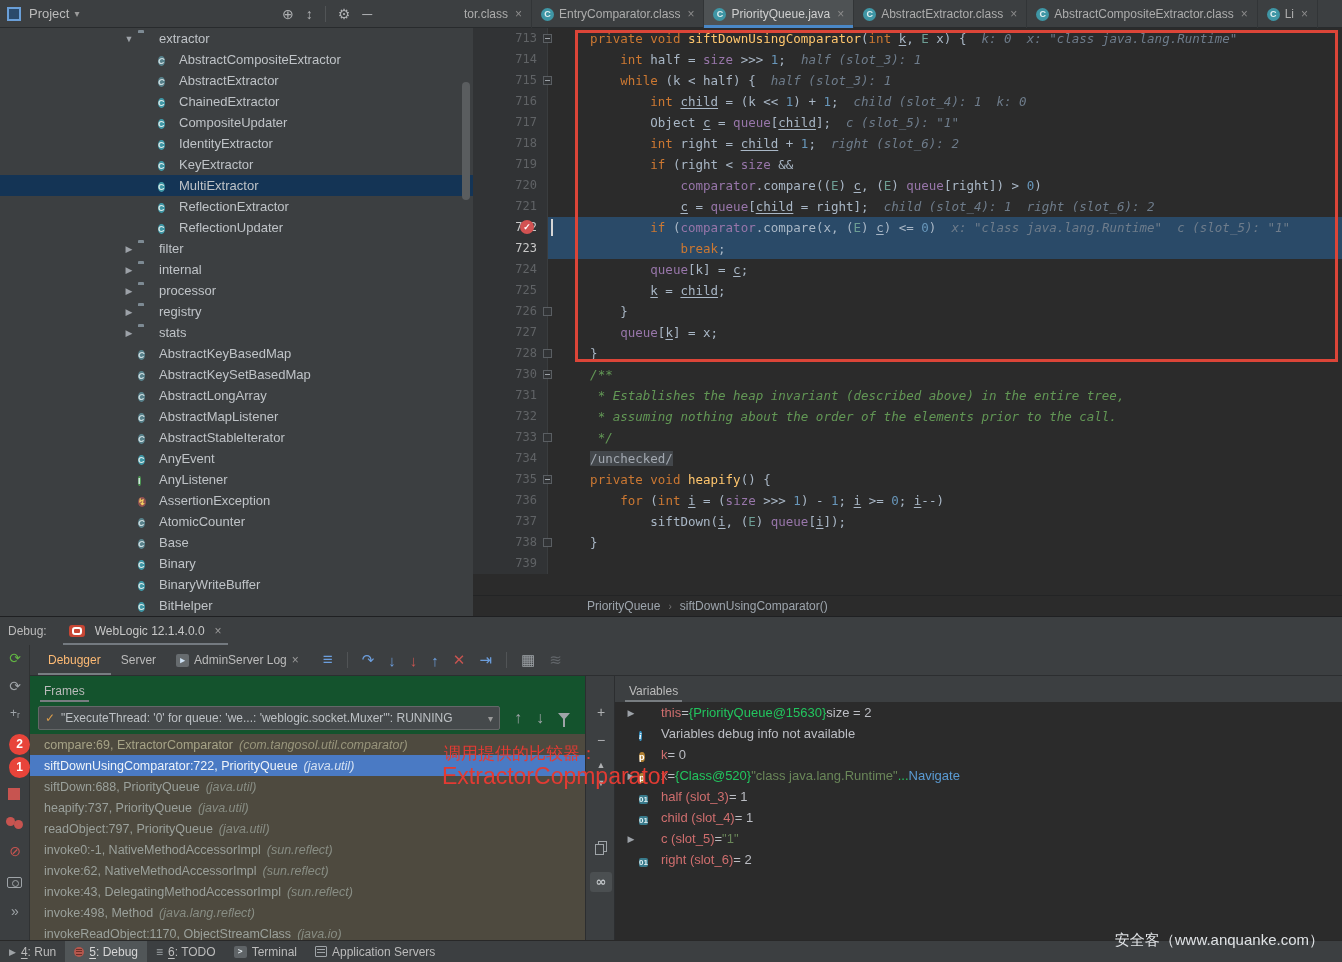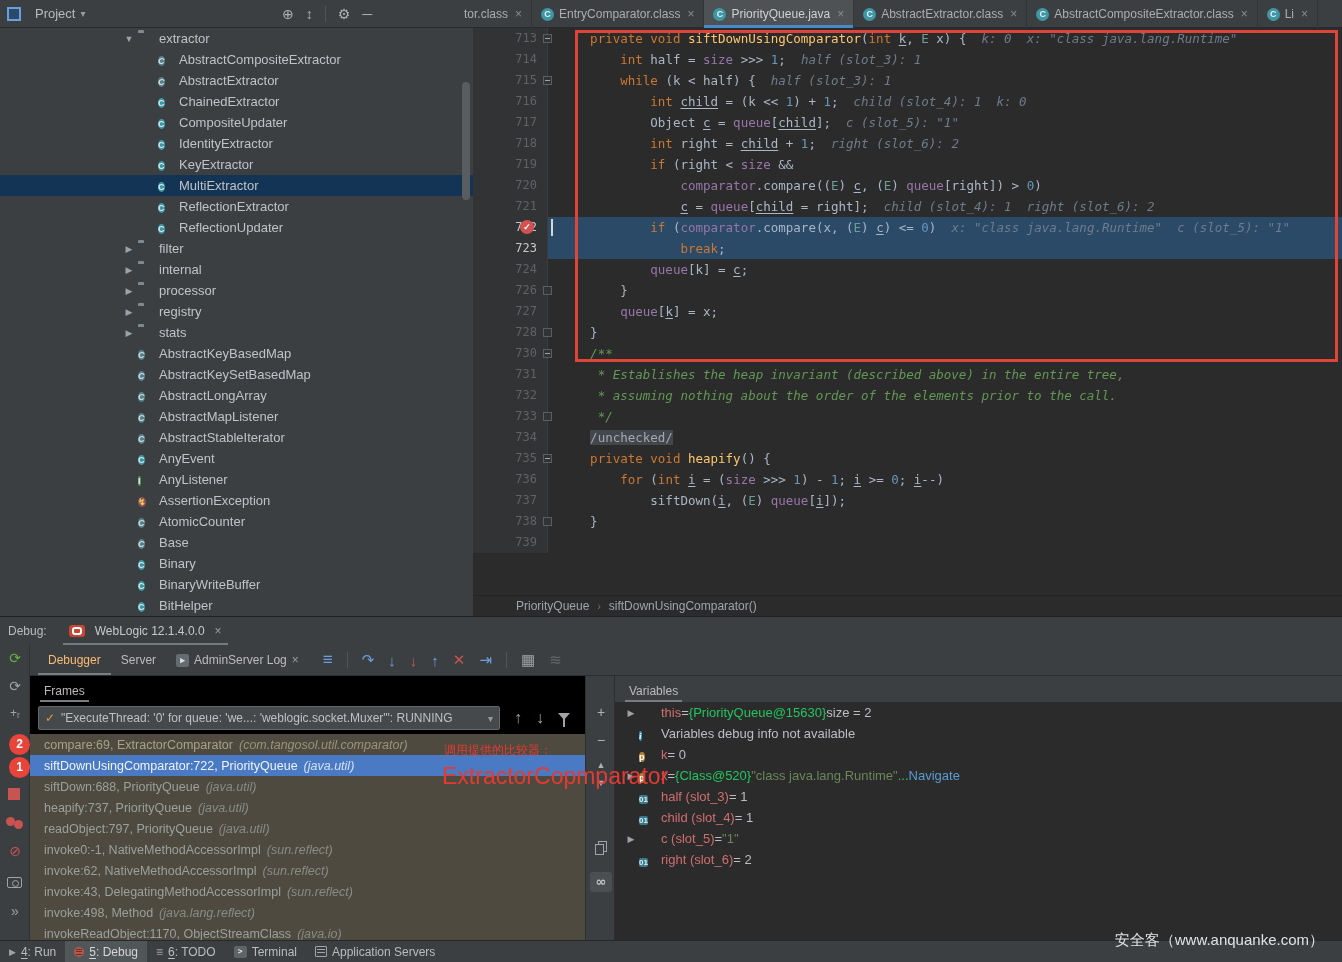--- a/index.html
+++ b/index.html
@@ -2,21 +2,21 @@
 <html><head>
 <meta charset="utf-8">
 <style>
   *{box-sizing:border-box;margin:0;padding:0}
   html,body{width:1342px;height:962px;background:#2b2b2b;font-family:"Liberation Sans",sans-serif;overflow:hidden}
   #app{position:relative;width:1342px;height:962px;background:#2b2b2b;overflow:hidden}
 
   
   .topbar{position:absolute;left:0;top:0;width:1342px;height:28px;background:#3c3f41;border-bottom:1px solid #282b2d;display:flex;align-items:center}
   .win-ico{width:14px;height:14px;margin-left:7px;border:2px solid #6a9fd8;background:#2b4a6b;flex:none}
-  .proj-label{color:#bbbbbb;font-size:13px;margin-left:14px}
+  .proj-label{color:#bbbbbb;font-size:13px;margin-left:8px}
   .proj-caret{color:#9a9a9a;font-size:10px;margin-left:5px}
   .proj-icons{position:absolute;left:282px;top:0;height:28px;display:flex;align-items:center;gap:12px;color:#afb1b3;font-size:14px}
   .tool-sep{width:1px;height:16px;background:#515456}
   .tabs{position:absolute;left:455px;top:0;right:0;height:28px;display:flex}
   .tab{height:28px;display:flex;align-items:center;gap:5px;padding:0 9px;font-size:12px;color:#adadad;border-right:1px solid #323537;white-space:nowrap;overflow:hidden}
   .tab.active{background:#4e5254;color:#d0d0d0;box-shadow:inset 0 -3px 0 #4a88c7}
   .tab-ico{width:13px;height:13px;border-radius:50%;background:#3f96a5;color:#e3eff0;font:bold 9px/13px "Liberation Sans",sans-serif;text-align:center;flex:none}
   .tab-close{color:#8c8c8c;font-size:12px;margin-left:2px}
 
   
@@ -44,21 +44,21 @@
   .fold.open::after{content:"";position:absolute;left:1px;top:3px;width:5px;height:1px;background:#9da2a8}
   .bp{position:absolute;left:47px;top:3px;width:14px;height:14px;border-radius:50%;background:#d25252;color:#fff;font:bold 9px/14px "Liberation Sans",sans-serif;text-align:center}
   .ct{flex:1;font:12.5px/21px "DejaVu Sans Mono",monospace;white-space:pre;position:relative;padding-left:12px;color:#a9b7c6}
   .cl.exec .ct{background:#2a4a68}
   .caret{position:absolute;left:3px;top:2px;width:2px;height:17px;background:#d6d6d6}
   .s-kw{color:#cc7832}.s-fn{color:#ffc66d}.s-fld{color:#9876aa}.s-num{color:#6897bb}
   .s-pl{color:#a9b7c6}.s-uv{color:#a9b7c6;text-decoration:underline;text-underline-offset:2px}
   .s-cast{color:#6d9e94}.s-hint{color:#6e7c8b;font-style:italic}
   .s-cmt{color:#629755;font-style:italic}.s-hlc{color:#a2a8b0;background:#43474b}
   .red-rect{position:absolute;left:102px;top:2px;width:763px;height:332px;border:3px solid #dc4538;z-index:5;pointer-events:none}
-  .breadcrumb{position:absolute;left:473px;top:595px;width:869px;height:21px;background:#2b2b2b;border-top:1px solid #232425;color:#9da5ad;font-size:12px;display:flex;align-items:center;padding-left:43px;gap:8px}
+  .breadcrumb{position:absolute;left:473px;top:595px;width:869px;height:21px;background:#2b2b2b;border-top:1px solid #232425;color:#9da5ad;font-size:12px;display:flex;align-items:center;padding-left:114px;gap:8px}
   .bc-sep{color:#777;font-size:10px}
 
   
   .dbg1{position:absolute;left:0;top:616px;width:1342px;height:29px;background:#3c3f41;border-top:1px solid #1f2022;display:flex;align-items:center}
   .dbg-label{color:#bbbbbb;font-size:12px;margin-left:8px}
   .session-tab{display:flex;align-items:center;gap:10px;height:28px;margin-left:16px;padding:0 6px;box-shadow:inset 0 -2px 0 #747a80}
   .oracle-ico{width:16px;height:12px;background:#c74634;border-radius:3px;position:relative;flex:none}
   .oracle-ico::after{content:"";position:absolute;left:3px;top:2px;right:3px;bottom:2px;border:2px solid #fff;border-radius:3px}
   .session-label{color:#c8c8c8;font-size:12px}
   .x{color:#9a9a9a;font-size:12px}
@@ -71,21 +71,21 @@
   .left-col{position:absolute;left:0;top:645px;width:30px;height:295px;background:#3c3f41;border-right:1px solid #303233}
   .lc-ico{position:absolute;left:0;width:30px;text-align:center;font-size:14px}
   .green{color:#62b543}
   .stop-sq{position:absolute;left:8px;width:12px;height:12px;background:#c75450}
   .bp-dots{position:absolute;left:6px;width:18px;height:12px}
   .bp-dots i{position:absolute;width:9px;height:9px;border-radius:50%;background:#c75450}
   .cam{position:absolute;left:7px;width:15px;height:11px;border:1px solid #9fa4a8;border-radius:2px}
   .cam::after{content:"";position:absolute;left:4px;top:2px;width:5px;height:5px;border:1px solid #9fa4a8;border-radius:50%}
 
   
-  .frames{position:absolute;left:30px;top:676px;width:582px;height:264px;background:#000000}
+  .frames{position:absolute;left:30px;top:676px;width:582px;height:264px;background:#14532d}
   .panel-head{height:26px;display:flex;align-items:flex-end;padding-left:10px}
   .panel-title{color:#bbbbbb;font-size:12px;padding:0 4px 4px;box-shadow:inset 0 -2px 0 #787d81}
   .thread-row{height:32px;display:flex;align-items:center;padding-left:8px;gap:14px}
   .combo{width:462px;height:24px;background:#45494b;border:1px solid #646768;border-radius:2px;display:flex;align-items:center;padding:0 6px;gap:6px}
   .combo-check{color:#d89b4a;font-size:12px}
   .combo-text{color:#bdc1c5;font-size:12px;white-space:nowrap;overflow:hidden;flex:1}
   .combo-caret{color:#9a9a9a;font-size:10px}
   .funnel{width:0;height:0;border-left:6px solid transparent;border-right:6px solid transparent;border-top:7px solid #9fa4a8;position:relative;top:-2px}
   .funnel::after{content:"";position:absolute;left:-1px;top:-2px;width:2px;height:9px;background:#9fa4a8}
   .flist{position:absolute;left:0;top:58px;width:555px;height:206px;background:#4e4a3f;overflow:hidden}
@@ -389,20 +389,26 @@
           <div class="ct"><span class="s-pl">                </span><span class="s-kw">break</span><span class="s-pl">;</span></div>
         </div>
         <div class="cl">
           <div class="gut">
             <span class="lnum">724</span>
           </div>
           <div class="ct"><span class="s-pl">            </span><span class="s-fld">queue</span><span class="s-pl">[k] = </span><span class="s-uv">c</span><span class="s-pl">;</span></div>
         </div>
         <div class="cl">
           <div class="gut">
+            <span class="lnum">725</span>
+          </div>
+          <div class="ct"><span class="s-pl">            </span><span class="s-uv">k</span><span class="s-pl"> = </span><span class="s-uv">child</span><span class="s-pl">;</span></div>
+        </div>
+        <div class="cl">
+          <div class="gut">
             <span class="lnum">726</span>
             <span class="fold end"></span>
           </div>
           <div class="ct"><span class="s-pl">        }</span></div>
         </div>
         <div class="cl">
           <div class="gut">
             <span class="lnum">727</span>
           </div>
           <div class="ct"><span class="s-pl">        </span><span class="s-fld">queue</span><span class="s-pl">[</span><span class="s-uv">k</span><span class="s-pl">] = x;</span></div>
@@ -687,16 +693,16 @@
         <span>Terminal</span>
       </div>
       <div class="sb-item">
         <span class="sb-srv"></span>
         <span>Application Servers</span>
       </div>
     </div>
 
   <div class="badge" style="left:9px;top:734px">2</div>
   <div class="badge" style="left:9px;top:757px">1</div>
-  <div class="annot" style="left:444px;top:742px;font-size:12px">调用提供的比较器：</div>
+  <div class="annot" style="left:444px;top:742px;font-size:17px">调用提供的比较器：</div>
   <div class="annot" style="left:442px;top:763px;font-size:23px">ExtractorCopmparator</div>
   <div class="watermark">安全客（www.anquanke.com）</div>
 </div>
 
 </body></html>

